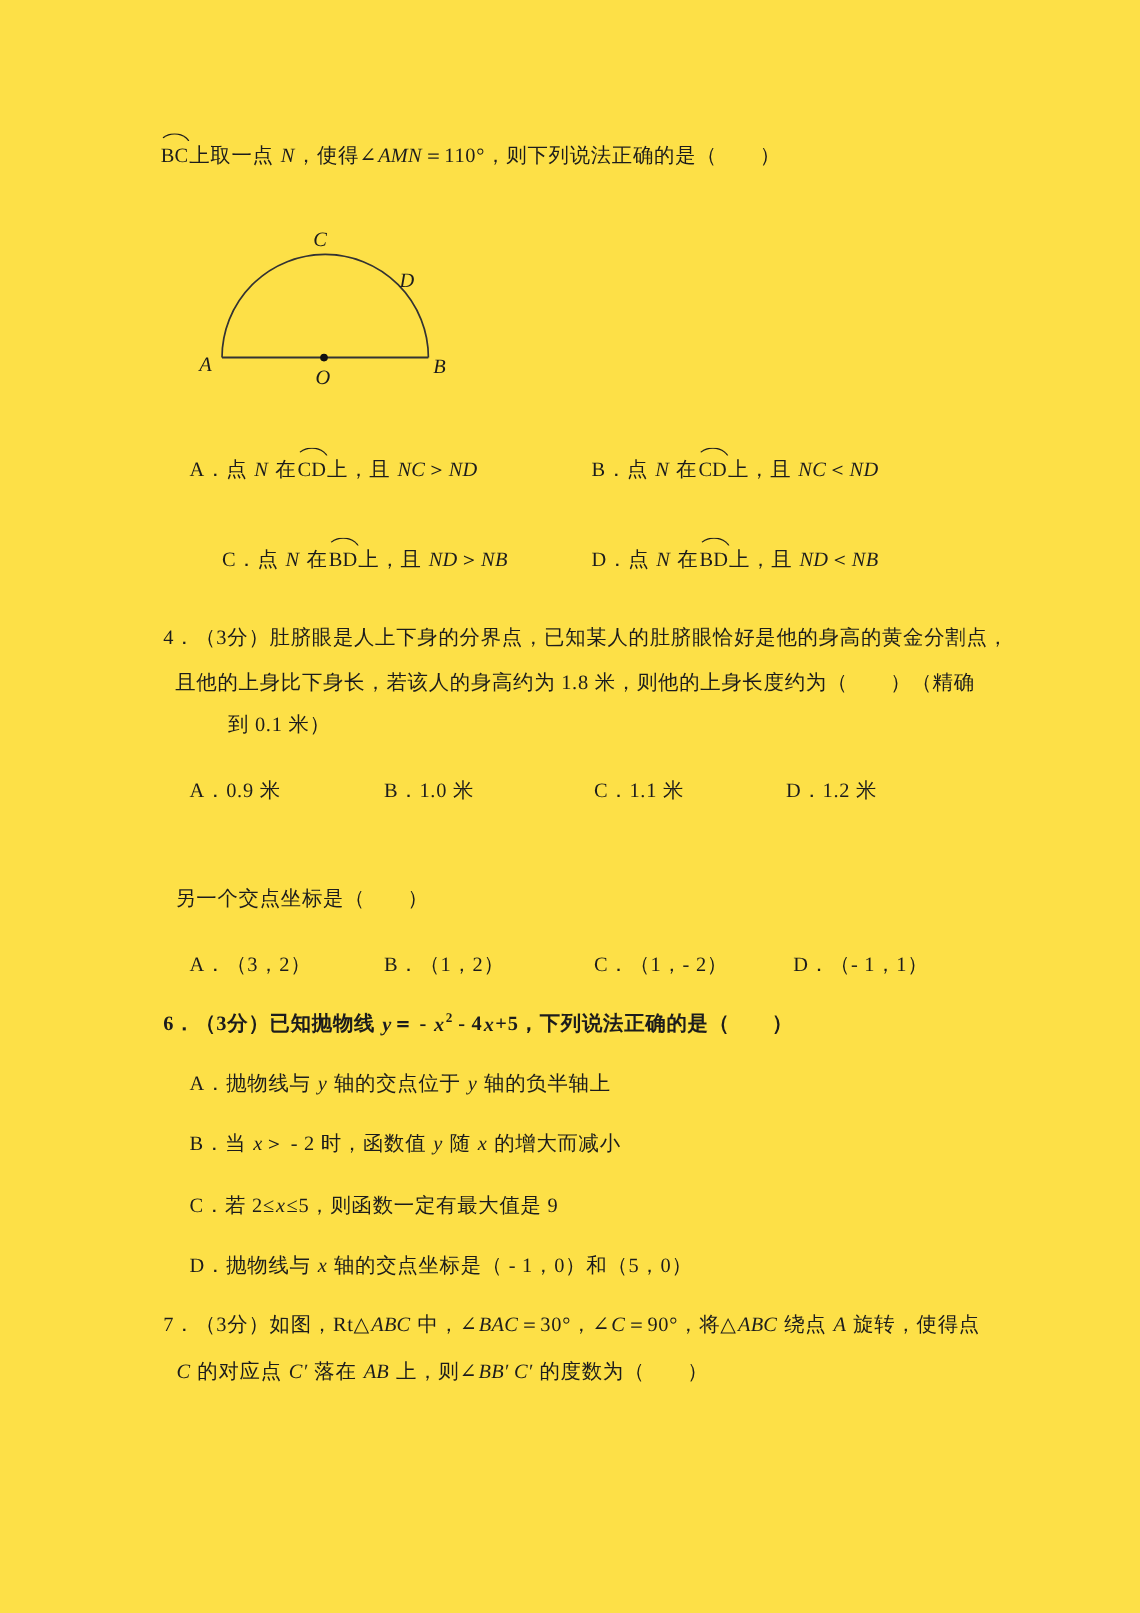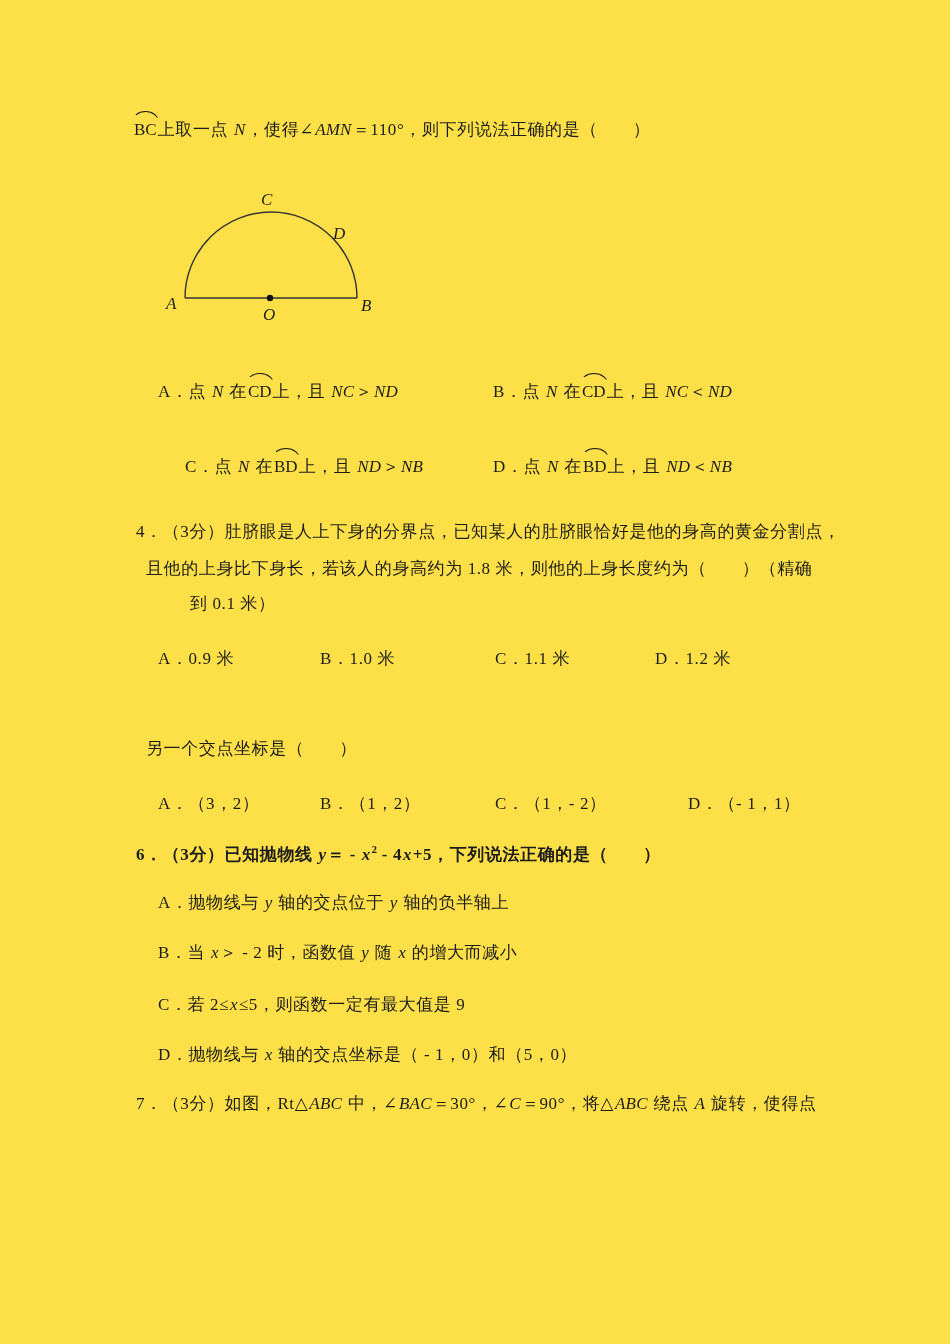--- a/index.html
+++ b/index.html
@@ -82,23 +82,24 @@
   <div class="ln" style="left:146px; top:592px;margin-left:44px;">到 0.1 米）</div>
   <div class="ln" style="left:158px; top:647px;">A．0.9 米</div>
   <div class="ln" style="left:320px; top:647px;">B．1.0 米</div>
   <div class="ln" style="left:495px; top:647px;">C．1.1 米</div>
   <div class="ln" style="left:655px; top:647px;">D．1.2 米</div>
 
   <div class="ln" style="left:146px; top:737px;">另一个交点坐标是（　　）</div>
   <div class="ln" style="left:158px; top:792px;">A．（3，2）</div>
   <div class="ln" style="left:320px; top:792px;">B．（1，2）</div>
   <div class="ln" style="left:495px; top:792px;">C．（1，- 2）</div>
-  <div class="ln" style="left:688px; top:792px;">D．（- 1，1）</div>
+  <div class="ln" style="left:661px; top:792px;">D．（- 1，1）</div>
 
   <div class="ln" style="left:136px; top:837px;font-weight:bold;"><span>6．（3分）已知抛物线 </span><span class="i">y</span><span>＝ - </span><span class="i">x</span><span class="sup">2</span><span> - 4</span><span class="i">x</span><span>+5，下列说法正确的是（　　）</span></div>
   <div class="ln" style="left:158px; top:891px;"><span>A．抛物线与 </span><span class="i">y</span><span> 轴的交点位于 </span><span class="i">y</span><span> 轴的负半轴上</span></div>
   <div class="ln" style="left:158px; top:941px;"><span>B．当 </span><span class="i">x</span><span>＞ - 2 时，函数值 </span><span class="i">y</span><span> 随 </span><span class="i">x</span><span> 的增大而减小</span></div>
   <div class="ln" style="left:158px; top:993px;"><span>C．若 2≤</span><span class="i">x</span><span>≤5，则函数一定有最大值是 9</span></div>
   <div class="ln" style="left:158px; top:1043px;"><span>D．抛物线与 </span><span class="i">x</span><span> 轴的交点坐标是（ - 1，0）和（5，0）</span></div>
 
   <div class="ln" style="left:136px; top:1092px;"><span>7．（3分）如图，Rt△</span><span class="i">ABC</span><span> 中，∠</span><span class="i">BAC</span><span>＝30°，∠</span><span class="i">C</span><span>＝90°，将△</span><span class="i">ABC</span><span> 绕点 </span><span class="i">A</span><span> 旋转，使得点</span></div>
+  <div class="ln" style="left:146px; top:1131px;"><span class="i">C</span><span> 的对应点 </span><span class="i">C′</span><span> 落在 </span><span class="i">AB</span><span> 上，则∠</span><span class="i">BB′ C′</span><span> 的度数为（　　）</span></div>
 
 </div>
 
 </body></html>

